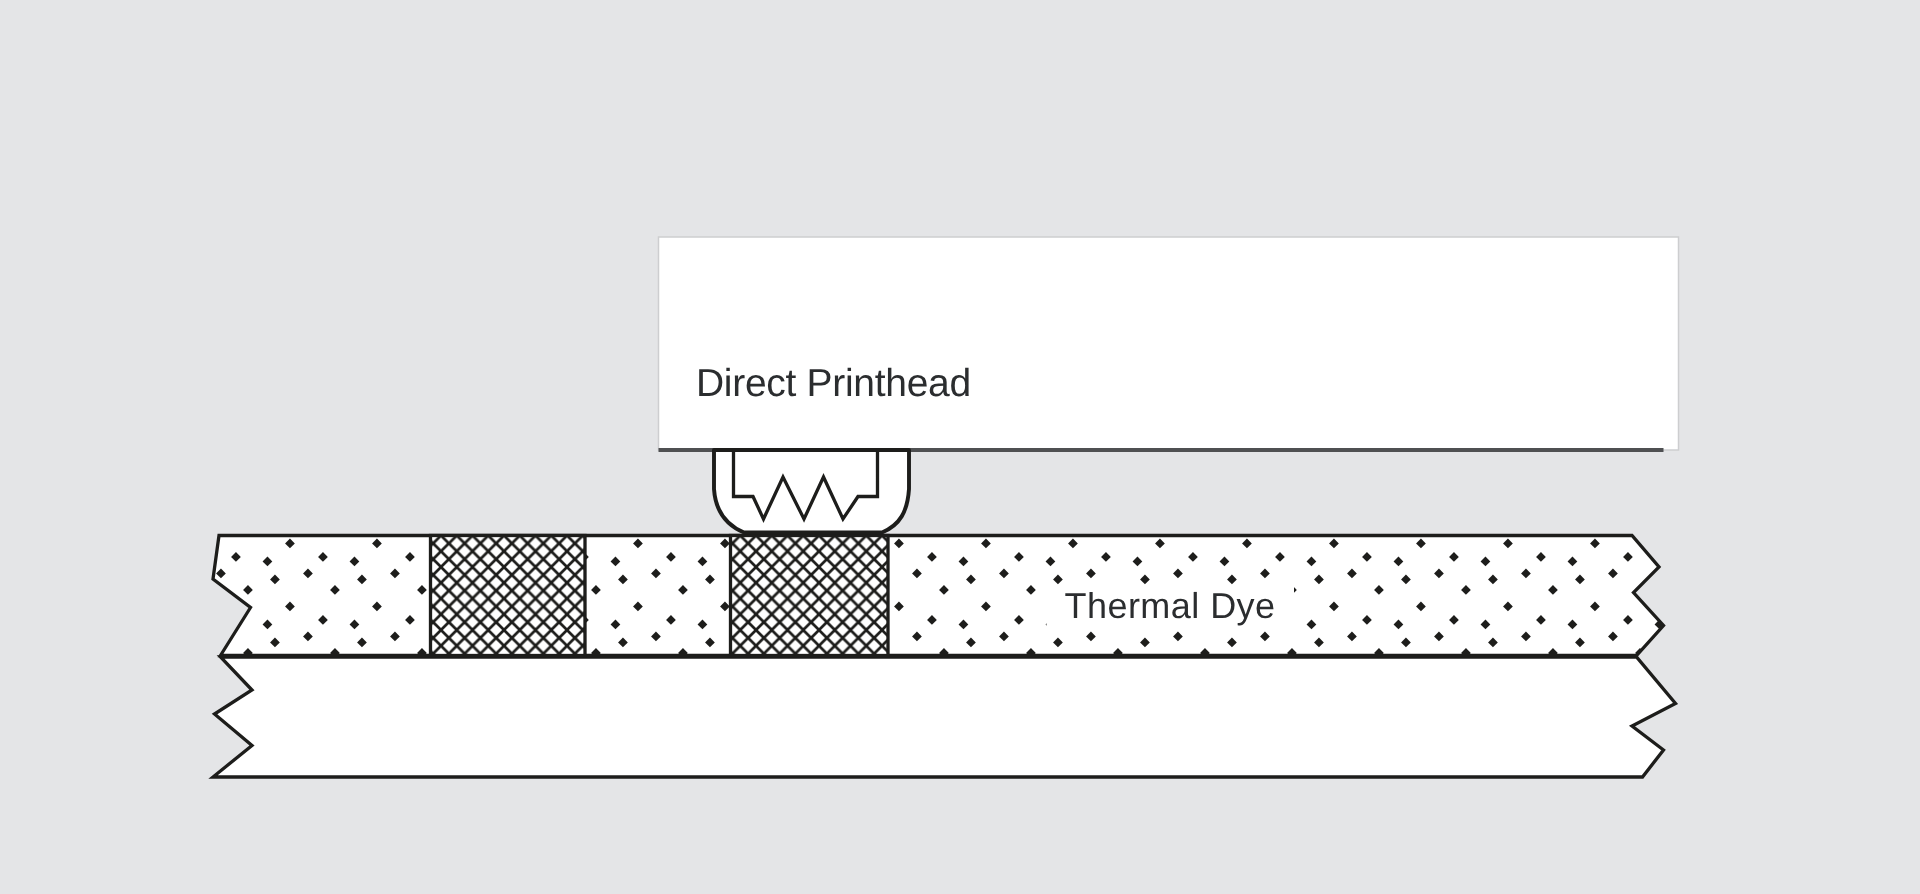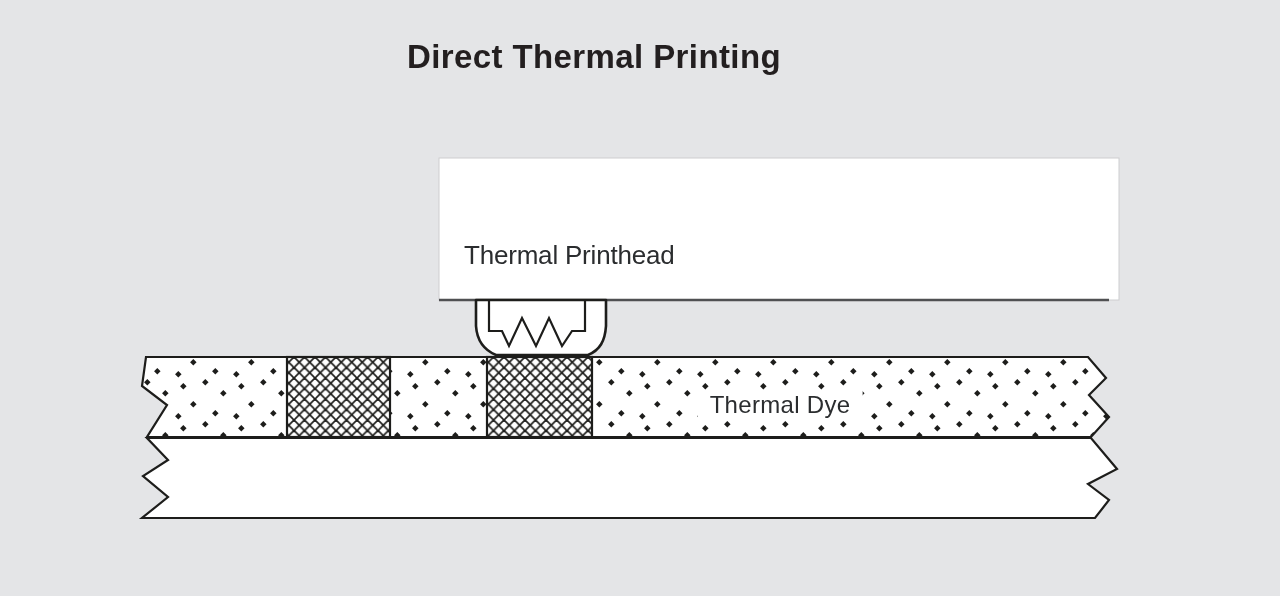--- a/index.html
+++ b/index.html
@@ -52,21 +52,20 @@
     background:var(--layer-fill);
     padding:2px 12px;
   }
   .lbl-media{left:559px;top:468px;transform:translateX(-50%);font-size:28px;letter-spacing:0.3px;}
 </style>
 </head>
 <body>
 
 <div class="stage">
 
-  <div class="title">Direct Thermal Printing</div>
 
   <svg class="diagram" width="1280" height="596" viewBox="0 0 1280 596">
     <defs>
       <pattern id="speckle" patternUnits="userSpaceOnUse" width="58" height="42">
         <rect class="dot" x="7" y="6" width="4.6" height="4.6" transform="rotate(45 9.3 8.3)"></rect>
         <rect class="dot" x="29" y="2" width="4.6" height="4.6" transform="rotate(45 31.3 4.3)"></rect>
         <rect class="dot" x="47" y="13" width="4.6" height="4.6" transform="rotate(45 49.3 15.3)"></rect>
         <rect class="dot" x="17" y="24" width="4.6" height="4.6" transform="rotate(45 19.3 26.3)"></rect>
         <rect class="dot" x="39" y="33" width="4.6" height="4.6" transform="rotate(45 41.3 35.3)"></rect>
         <rect class="dot" x="2" y="36" width="4.6" height="4.6" transform="rotate(45 4.3 38.3)"></rect>
@@ -91,16 +90,16 @@
       <rect class="hatch" x="487" y="357" width="105" height="80"></rect>
     </g>
 
     <rect class="head-box" x="439" y="158" width="680" height="142"></rect>
     <path class="head-bottom" d="M439,300 L1109,300"></path>
 
     <path class="nose" d="M476,300 L476,326 C477,341 484,350 496,355 L588,355 C600,350 605,341 606,326 L606,300 Z"></path>
     <path class="resistor" d="M489,301 L489,331 L502,331 L509,346 L522,318 L536,346 L549,318 L562,346 L572,331 L585,331 L585,301"></path>
   </svg>
 
-  <div class="lbl lbl-printhead">Thermal Printhead</div>
+  <div class="lbl lbl-printhead">Direct Printhead</div>
   <div class="lbl lbl-dye">Thermal Dye</div>
 
 </div>
 
 </body></html>

